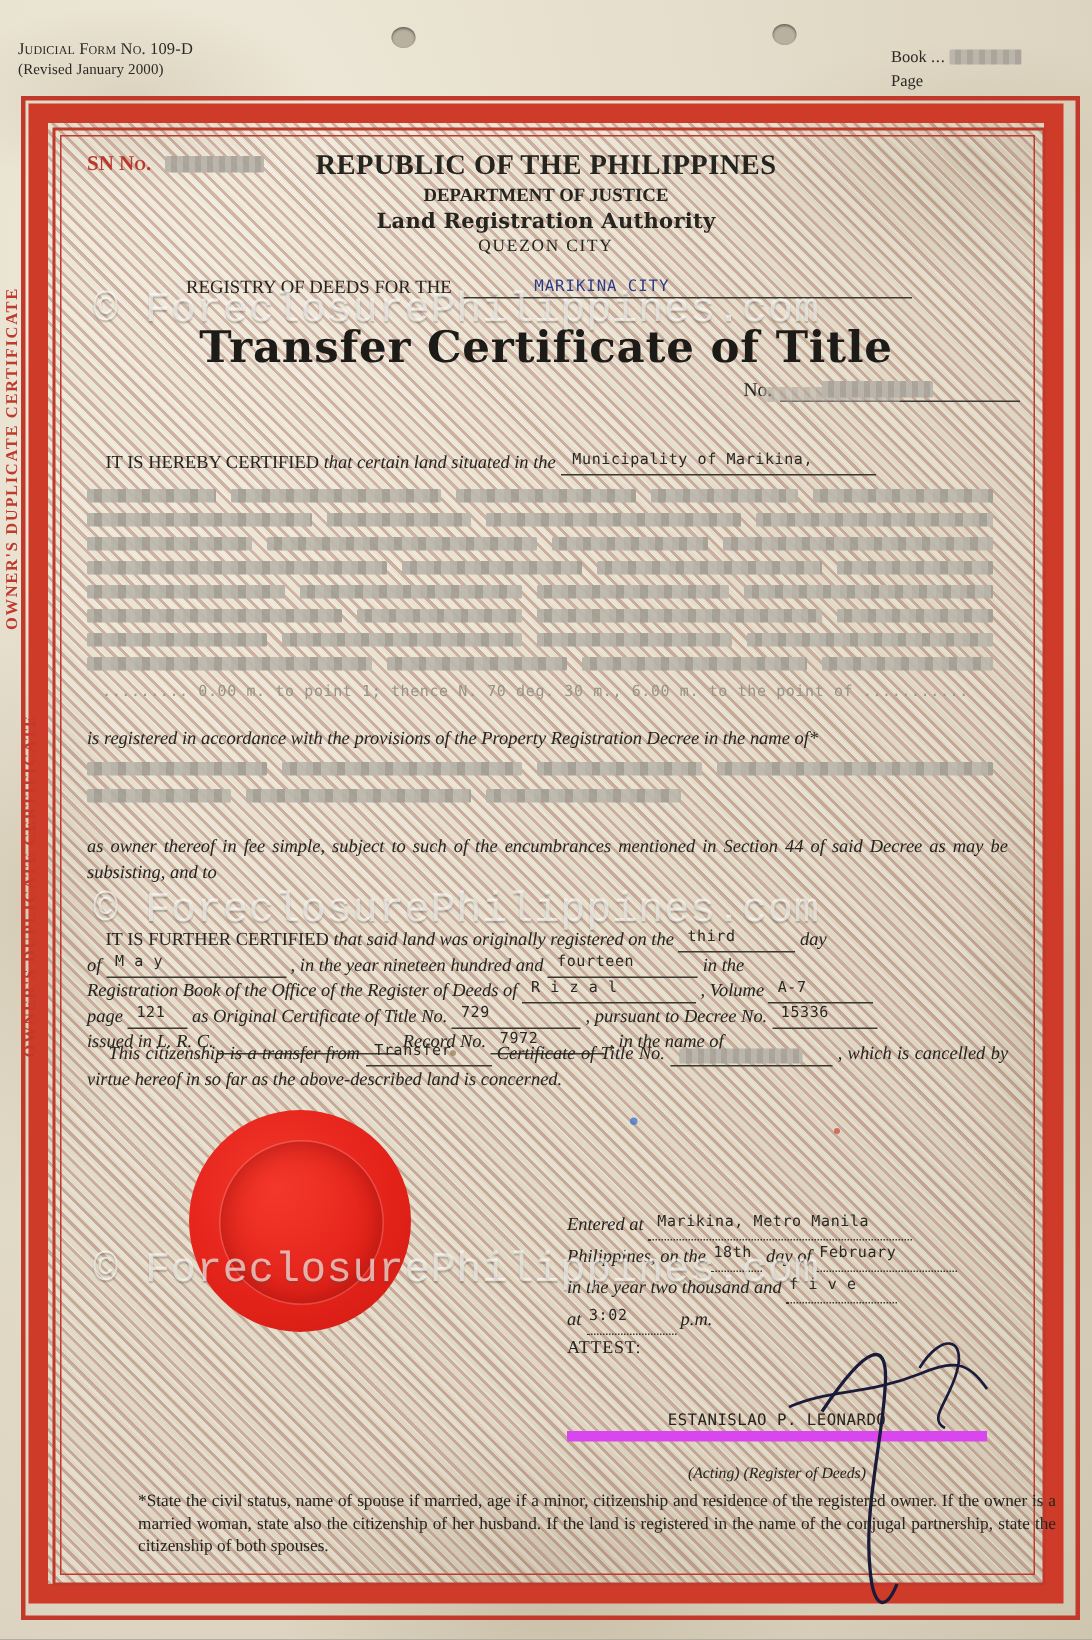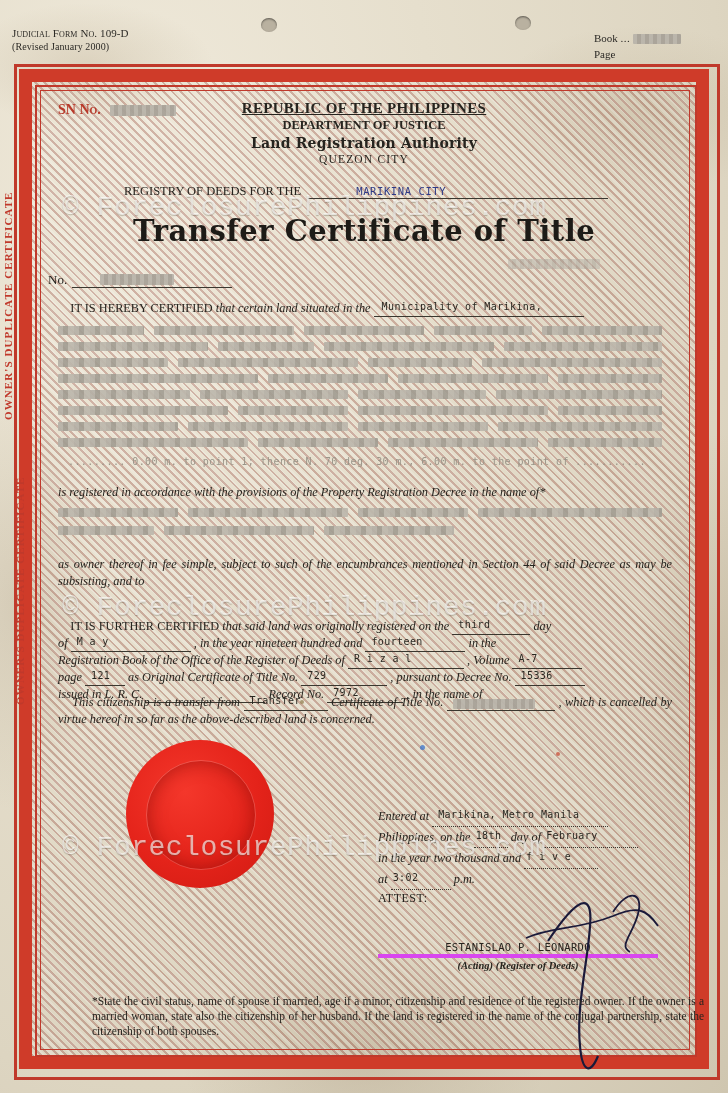--- a/index.html
+++ b/index.html
@@ -152,25 +152,24 @@
     width: 66px; height: 11px;
     margin-left: 6px;
   }
 
   .republic {
     position: absolute;
     left: 0; right: 0; top: 4px;
     text-align: center;
   }
   .republic .r1 {
-    font-size: 15px;
+    font-size: 19px;
     font-variant: small-caps;
     font-weight: bold;
     letter-spacing: 0.3px;
-    text-decoration: underline;
   }
   .republic .r2 {
     font-size: 12.5px;
     font-variant: small-caps;
     font-weight: bold;
     margin-top: 1px;
   }
   .republic .r3 {
     font-family: "DejaVu Serif", serif;
     font-size: 14px;
@@ -217,22 +216,22 @@
     left: 0; right: 0; top: 118px;
     text-align: center;
     font-family: "DejaVu Serif", serif;
     font-weight: bold;
     font-size: 29px;
     letter-spacing: 0.5px;
     color: #1d1b17;
   }
   .no-line {
     position: absolute;
-    left: 0; right: 0; top: 176px;
-    text-align: left;
+    left: 0; right: 0; top: 156px;
+    text-align: right;
     font-size: 13px;
   }
   .no-line .rule {
     display: inline-block;
     border-bottom: 1px solid #3a372f;
     width: 160px;
     height: 13px;
     position: relative;
     vertical-align: bottom;
     margin-left: 2px;
@@ -389,25 +388,24 @@
     width: 280px;
     text-align: center;
   }
   .sig-right .name {
     font-family: "DejaVu Sans Mono", monospace;
     font-size: 10.5px;
     letter-spacing: 0.3px;
     margin-bottom: 1px;
   }
   .sig-right .cap {
-    border-top: 4px solid #d946ef;
-    padding-top: 2px;
+    border-top: 7px solid #d946ef;
+    padding-top: 16px;
     font-size: 10.5px;
     font-style: italic;
-    font-weight: bold;
   }
   .scribble {
     position: absolute;
     left: 470px; top: 790px;
     width: 170px; height: 200px;
     pointer-events: none;
   }
 
   .footnote {
     position: absolute;

